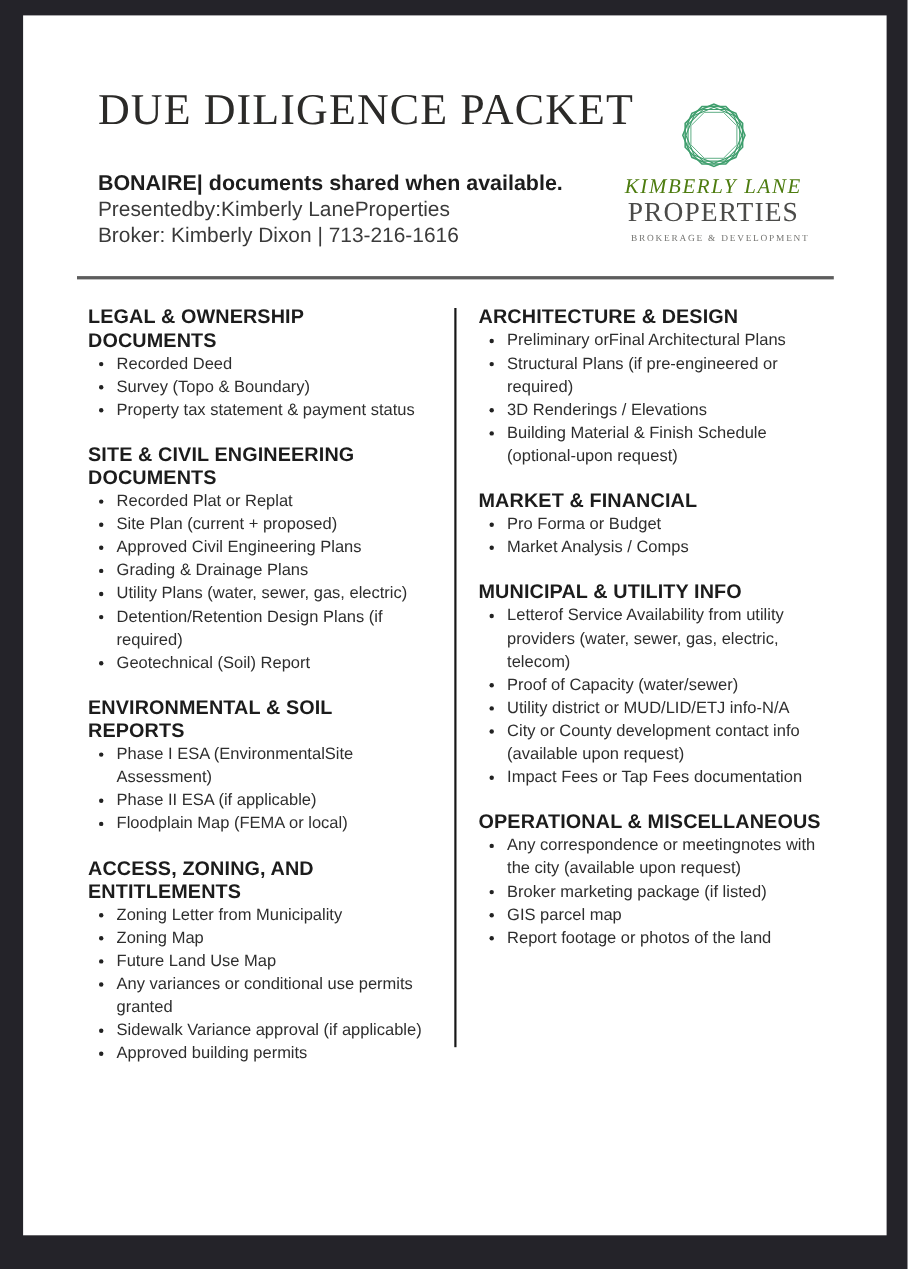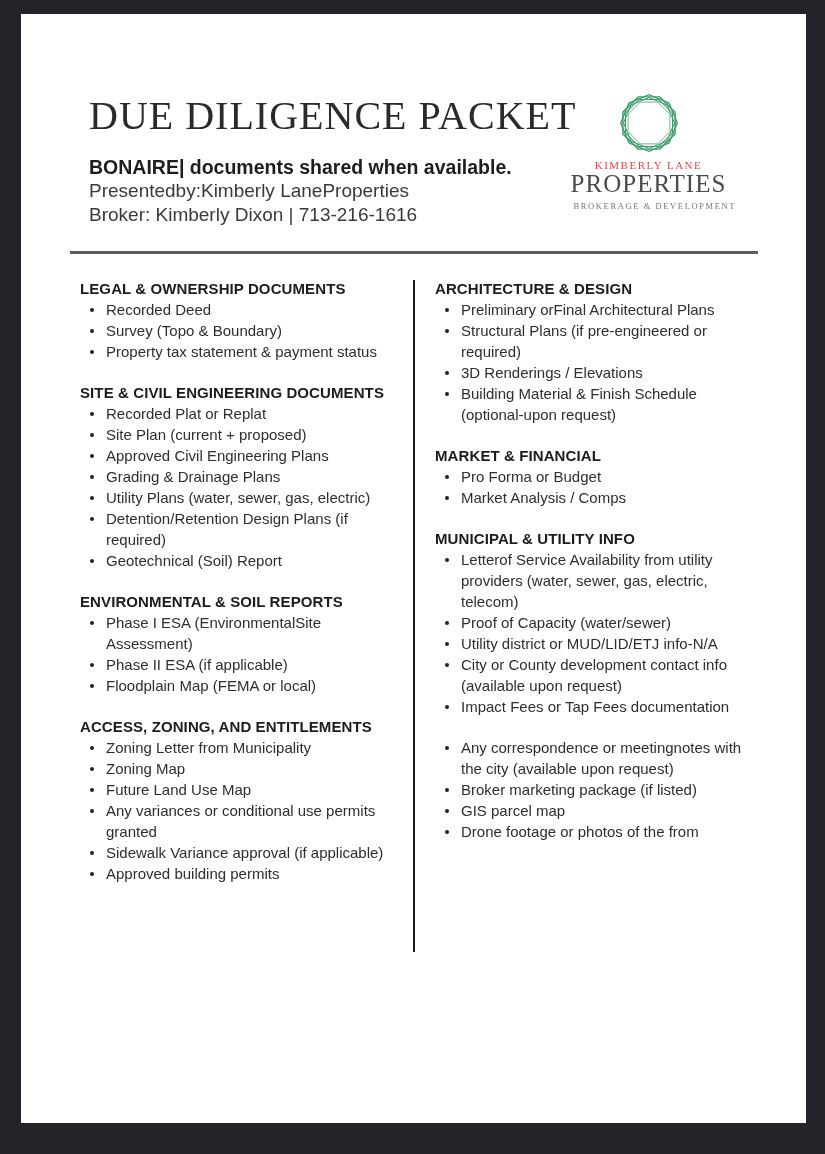--- a/index.html
+++ b/index.html
@@ -10,21 +10,21 @@
     position:relative;
     overflow:hidden;
   }
   .page{
     position:absolute;left:21px;top:14px;
     width:785px;height:1109px;
     background:#ffffff;
   }
   
   .doc-title{
-    position:absolute;left:68px;top:78px;
+    position:absolute;left:68px;top:62px;
     font-family:"Liberation Serif",serif;
     font-size:40px;font-weight:400;
     letter-spacing:1px;
     color:#2b2a28;
     white-space:nowrap;
   }
   .header-lines{
     position:absolute;left:68px;top:141px;
     color:#2e2e2e;
   }
@@ -37,22 +37,22 @@
     line-height:24px;white-space:nowrap;
   }
   
   .logo{
     position:absolute;left:540px;top:76px;width:175px;
     text-align:center;
   }
   .logo-mark{display:block;margin:0 auto 3px auto;}
   .logo-name1{
     font-family:"Liberation Serif",serif;
-    font-size:11px;letter-spacing:1.5px;
-    color:#ef4444;white-space:nowrap;
+    font-size:19px;letter-spacing:1.5px;
+    color:#4d7c0f;white-space:nowrap;font-style:italic;
   }
   .logo-name2{
     font-family:"Liberation Serif",serif;
     font-size:25px;letter-spacing:1px;
     color:#4b4b49;line-height:26px;white-space:nowrap;
   }
   .logo-tagline{
     font-family:"Liberation Serif",serif;
     font-size:8.5px;letter-spacing:1.6px;
     color:#757572;margin-top:4px;white-space:nowrap;text-align:right;
@@ -66,21 +66,21 @@
     position:absolute;left:59px;top:264px;
     width:692px;display:flex;
   }
   .col-left{width:333px;box-sizing:border-box;padding-right:20px;}
   .v-divider{
     width:2px;background:#171717;height:672px;flex:none;margin-top:2px;
   }
   .col-right{width:347px;box-sizing:border-box;padding-left:20px;}
   .section{margin-bottom:20px;}
   .sec-heading{
-    font-size:15px;font-weight:bold;color:#1c1c1c;
+    font-size:18px;font-weight:bold;color:#1c1c1c;
     line-height:21px;letter-spacing:0.1px;
   }
   .sec-list{
     list-style:none;margin:0;padding:0;
   }
   .sec-list li{
     position:relative;
     padding-left:26px;
     font-size:15px;color:#2e2e2e;
     line-height:21px;
@@ -188,23 +188,24 @@
           <div class="sec-heading">MUNICIPAL &amp; UTILITY INFO</div>
           <ul class="sec-list">
             <li>Letterof Service Availability from utility providers (water, sewer, gas, electric, telecom)</li>
             <li>Proof of Capacity (water/sewer)</li>
             <li>Utility district or MUD/LID/ETJ info-N/A</li>
             <li>City or County development contact info (available upon request)</li>
             <li>Impact Fees or Tap Fees documentation</li>
           </ul>
         </div>
         <div class="section">
+          <div class="sec-heading">OPERATIONAL &amp; MISCELLANEOUS</div>
           <ul class="sec-list">
             <li>Any correspondence or meetingnotes with the city (available upon request)</li>
             <li>Broker marketing package (if listed)</li>
             <li>GIS parcel map</li>
-            <li>Drone footage or photos of the from</li>
+            <li>Report footage or photos of the land</li>
           </ul>
         </div>
       </div>
   </div>
 
 </div>
 
 </body></html>

